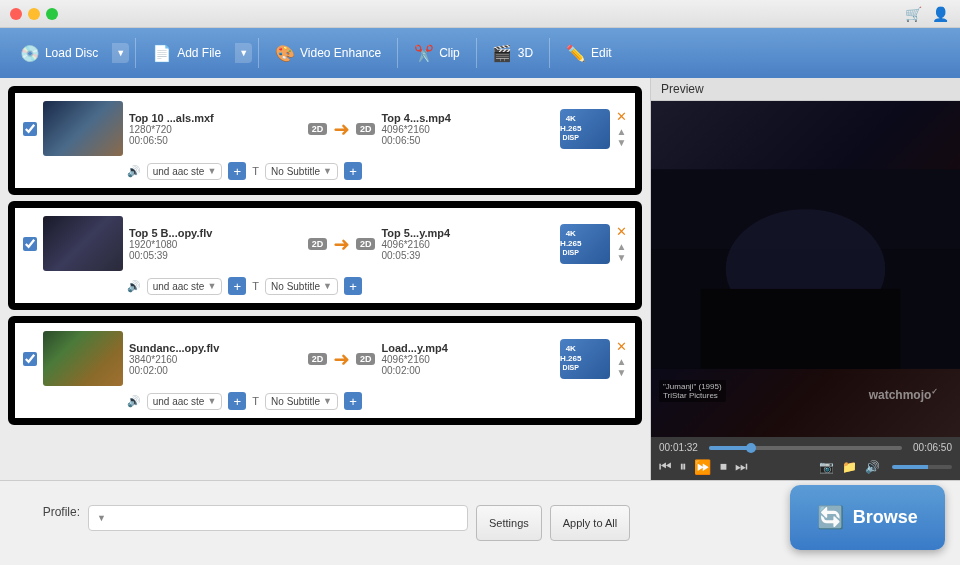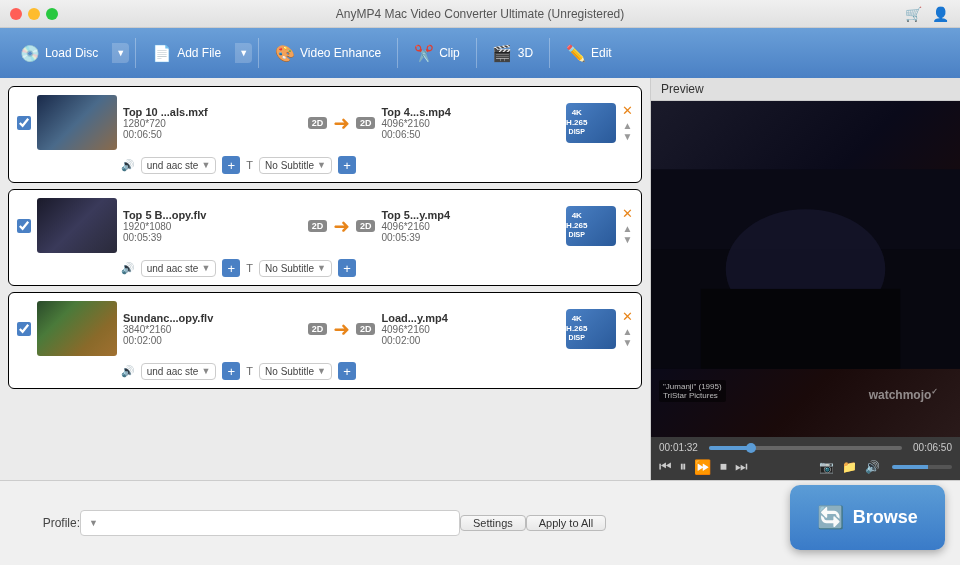--- a/index.html
+++ b/index.html
@@ -109,21 +109,21 @@
       flex-direction: column;
       gap: 6px;
       overflow-y: auto;
       background: #ebebeb;
     }
 
     .file-item {
       background: white;
       border-radius: 6px;
       padding: 8px;
-      border: 1px solid #000000;
+      border: 7px solid #000000;
       display: flex;
       flex-direction: column;
       gap: 6px;
     }
 
     .file-item-top {
       display: flex;
       align-items: center;
       gap: 6px;
     }
@@ -371,21 +371,22 @@
       background: #f0f0f0;
       border-top: 1px solid #ccc;
       display: flex;
       flex-direction: column;
       justify-content: center;
       padding: 8px 15px;
       gap: 8px;
     }
     .bottom-row {
       display: flex;
-      align-items: center;
+      align-items: flex-start;
+      gap: 8px;
     }
     .bottom-label {
       font-size: 12px;
       color: #444;
       font-weight: 500;
       min-width: 65px;
       text-align: right;
     }
     .profile-select {
       flex: 1;
@@ -405,21 +406,21 @@
       flex: 1;
       max-width: 350px;
       height: 26px;
       border: 1px solid #ccc;
       border-radius: 4px;
       padding: 0 8px;
       font-size: 11px;
       background: white;
     }
     .action-btn {
-      height: 16px;
+      height: 36px;
       padding: 0 12px;
       background: linear-gradient(to bottom, #f8f8f8, #e8e8e8);
       border: 1px solid #bbb;
       border-radius: 4px;
       font-size: 11px;
       cursor: pointer;
       color: #333;
     }
 
     .merge-checkbox {
@@ -474,21 +475,20 @@
   </style>
 </head>
 <body>
 
 <div class="title-bar">
   <div class="title-bar-buttons">
     <button class="title-btn btn-close"></button>
     <button class="title-btn btn-min"></button>
     <button class="title-btn btn-max"></button>
   </div>
-  <span class="title-text">AnyMP4 Mac Video Converter Ultimate (Unregistered)</span>
   <div class="title-icons">
     <span>🛒</span>
     <span>👤</span>
   </div>
 </div>
 
 <div class="toolbar">
   <button class="toolbar-btn">
     <span class="toolbar-icon">💿</span>
     <span>Load Disc</span>

